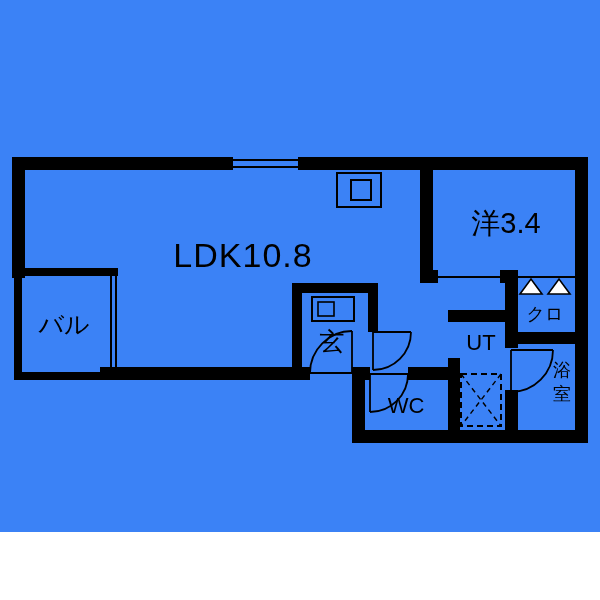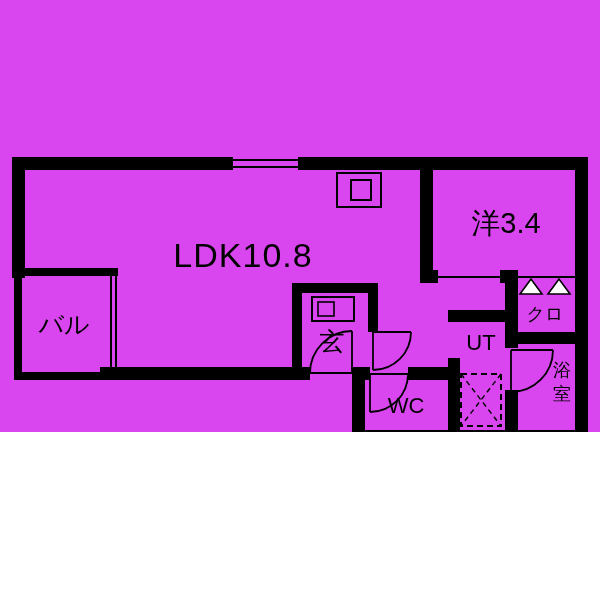--- a/index.html
+++ b/index.html
@@ -1,16 +1,16 @@
 <!DOCTYPE html>
 <html><head>
 <meta charset="utf-8">
 <style>
   html,body{margin:0;padding:0;background:#ffffff;}
-  .page{position:relative;width:600px;height:432px;background:#d946ef;overflow:hidden;}
+  .page{position:relative;width:600px;height:532px;background:#3b82f6;overflow:hidden;}
   svg{display:block;}
   .wall{fill:#000000;stroke:none;}
   .thin{stroke:#000000;stroke-width:2;fill:none;}
   .hair{stroke:#000000;stroke-width:1.6;fill:none;}
   .door{stroke:#000000;stroke-width:1.8;fill:none;}
   .dash{stroke:#000000;stroke-width:2;fill:none;stroke-dasharray:6 4;}
   .dashx{stroke:#000000;stroke-width:1.4;fill:none;stroke-dasharray:5 4;}
   .tri{stroke:#000000;stroke-width:1.6;fill:#ffffff;}
   text{font-family:"Liberation Sans","DejaVu Sans",sans-serif;fill:#000000;}
   .t-xl{font-size:34px;letter-spacing:1px;}

